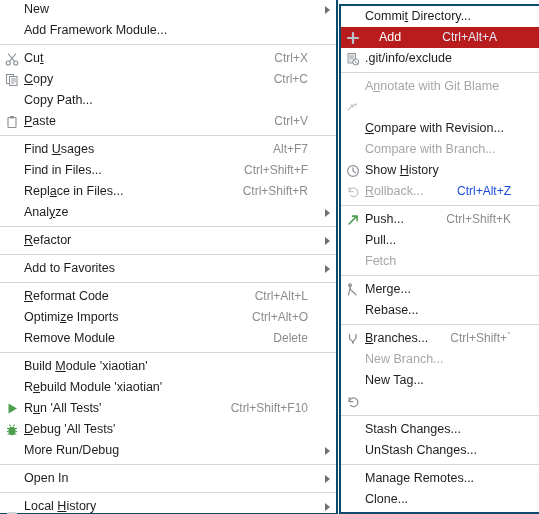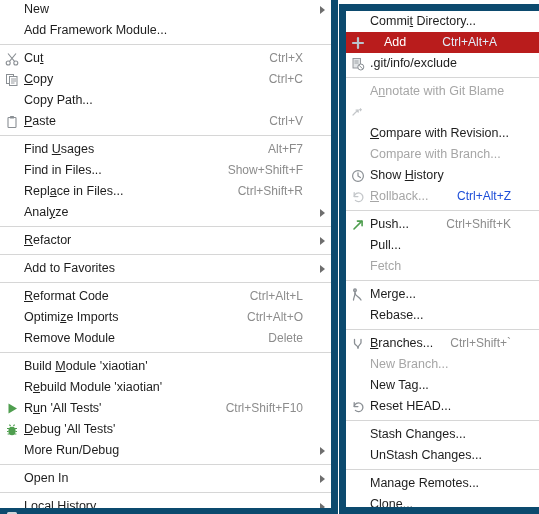--- a/index.html
+++ b/index.html
@@ -19,21 +19,21 @@
     position: relative;
     width: 461px;
     height: 514px;
     background: #ffffff;
   }
 
   
   .menu-panel {
     position: absolute;
     background: #ffffff;
-    border: 7px solid #0c4a6e;
+    border: 2px solid #0c4a6e;
     box-sizing: border-box;
     overflow: hidden;
   }
   #main-menu {
     left: 0px;
     top: -1px;
     width: 338px;
     height: 516px;
     border-left: none;
     border-top: none;
@@ -191,21 +191,21 @@
       <div class="sep"></div>
       <div class="mi">
         <span class="icon-slot"></span>
         <span class="label">Find <span class="mn">U</span>sages</span>
         <span class="shortcut">Alt+F7</span>
         <span class="arrow-slot"></span>
       </div>
       <div class="mi">
         <span class="icon-slot"></span>
         <span class="label">Find in Files...</span>
-        <span class="shortcut">Show+Shift+F</span>
+        <span class="shortcut">Ctrl+Shift+F</span>
         <span class="arrow-slot"></span>
       </div>
       <div class="mi">
         <span class="icon-slot"></span>
         <span class="label">Repl<span class="mn">a</span>ce in Files...</span>
         <span class="shortcut">Ctrl+Shift+R</span>
         <span class="arrow-slot"></span>
       </div>
       <div class="mi">
         <span class="icon-slot"></span>
@@ -462,21 +462,20 @@
         <span class="shortcut"></span>
         <span class="arrow-slot"></span>
       </div>
       <div class="mi">
         <span class="icon-slot">
           <svg width="14" height="14" viewBox="0 0 14 14">
             <path d="M3.2 6.4 A4.4 4.4 0 1 1 4.4 10.4" fill="none" stroke="#8a8f94" stroke-width="1.3" stroke-linecap="round"></path>
             <path d="M3.2 2.6 V6.6 H6.9" fill="none" stroke="#8a8f94" stroke-width="1.3" stroke-linecap="round" stroke-linejoin="round"></path>
           </svg>
         </span>
-        <span class="label">Reset HEAD...</span>
         <span class="shortcut"></span>
         <span class="arrow-slot"></span>
       </div>
       <div class="sep"></div>
       <div class="mi">
         <span class="icon-slot"></span>
         <span class="label">Stash Changes...</span>
         <span class="shortcut"></span>
         <span class="arrow-slot"></span>
       </div>

